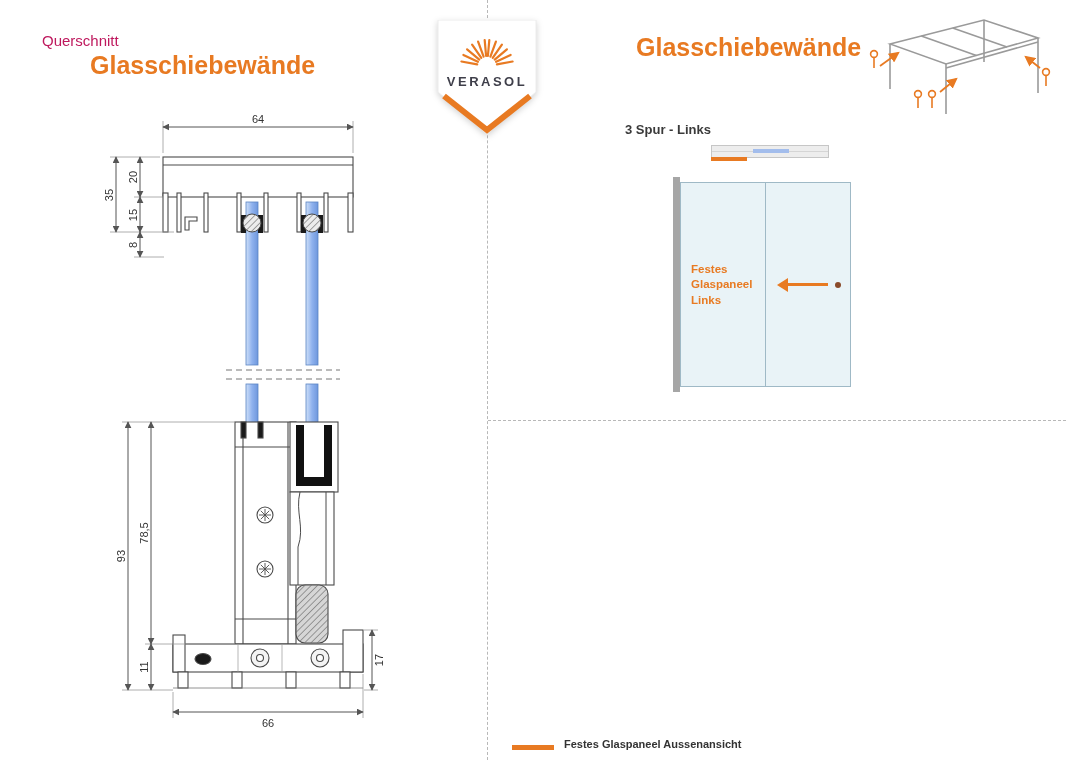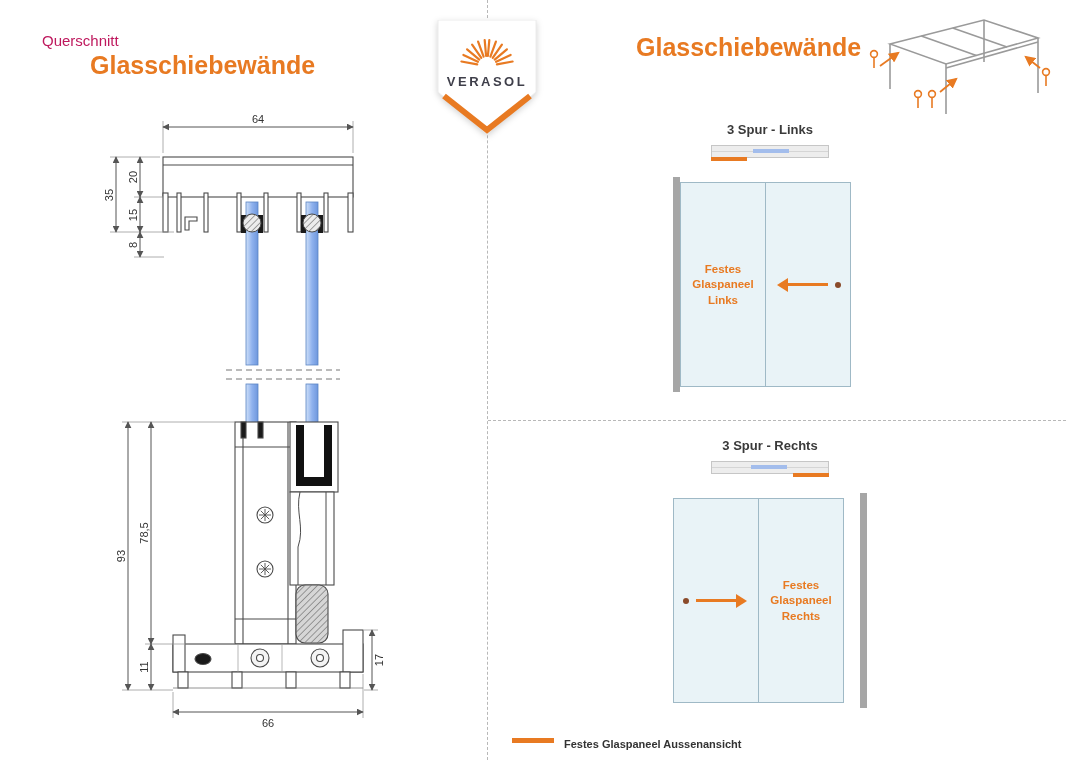--- a/index.html
+++ b/index.html
@@ -15,41 +15,41 @@
 
   .logo-wrap{position:absolute;left:424px;top:0;width:126px;height:120px;z-index:3;margin-top:20px;}
   .logo-wrap svg{filter:drop-shadow(0 2px 3px rgba(0,0,0,0.18));}
   .logo-text{font-family:"Liberation Sans",sans-serif;font-size:13px;font-weight:600;letter-spacing:2.5px;fill:#3f3f4a;}
 
   .pergola-wrap{position:absolute;left:862px;top:6px;width:190px;height:112px;z-index:2;}
 
   .cross-wrap{position:absolute;left:38px;top:107px;width:420px;height:630px;z-index:2;}
   .cross-wrap text{font-family:"Liberation Sans",sans-serif;font-size:11px;fill:#333;}
 
-  .config{position:absolute;width:290px;text-align:center;z-index:2;}
+  .config{position:absolute;width:290px;text-align:left;z-index:2;}
   .config h3{margin:0 0 4px 0;font-size:13px;font-weight:bold;color:#3a3a3a;}
   .track{position:relative;width:118px;height:20px;margin:6px auto 14px auto;}
   .track-bar{position:absolute;left:0;top:2px;width:116px;height:11px;background:#ededed;border:1px solid #c6c6c6;}
   .track-bar::after{content:"";position:absolute;left:0;right:0;top:5px;border-top:1px solid #d5d5d5;}
   .seg{position:absolute;height:4px;width:36px;}
   .seg.blue{background:#a3bdec;}
   .seg.orange{background:#E87A22;}
 
   .panels{position:relative;width:178px;height:215px;margin:0 auto;padding-left:16px;}
   .wall{position:absolute;top:0;width:7px;height:215px;background:#a6a6a6;}
   .glass-panel{position:absolute;top:5px;width:86px;height:205px;background:#e9f3f7;border:1px solid #9fb9c6;box-sizing:border-box;}
   .panel-label{position:absolute;top:50%;left:0;right:0;transform:translateY(-50%);color:#E87A22;font-weight:bold;font-size:11.5px;line-height:1.35;padding:0 10px;}
   .cfg-arrow{position:absolute;top:50%;height:3px;width:40px;background:#E87A22;margin-top:-1.5px;}
   .cfg-arrow.left{left:22px;}
   .cfg-arrow.left::before{content:"";position:absolute;left:-11px;top:50%;margin-top:-7px;border-top:7px solid transparent;border-bottom:7px solid transparent;border-right:11px solid #E87A22;}
   .cfg-arrow.right{right:22px;}
   .cfg-arrow.right::after{content:"";position:absolute;right:-11px;top:50%;margin-top:-7px;border-top:7px solid transparent;border-bottom:7px solid transparent;border-left:11px solid #E87A22;}
   .handle-dot{position:absolute;top:50%;width:6px;height:6px;margin-top:-3px;border-radius:50%;background:#8a4a2a;}
 
-  .legend{position:absolute;left:512px;top:738px;display:flex;align-items:flex-start;gap:10px;z-index:2;}
+  .legend{position:absolute;left:512px;top:738px;display:flex;align-items:flex-end;gap:10px;z-index:2;}
   .legend-line{width:42px;height:5px;background:#E87A22;display:inline-block;}
   .legend-text{font-size:11px;font-weight:bold;color:#333;}
 </style>
 </head>
 <body>
 
 <div class="page">
 
   <div class="v-divider"></div>
   <div class="h-divider"></div>
@@ -276,37 +276,19 @@
       <div class="glass-panel" style="left:7px;">
         <div class="panel-label">Festes Glaspaneel Links</div>
       </div>
       <div class="glass-panel" style="left:92px;">
         <span class="cfg-arrow left"></span>
         <span class="handle-dot" style="right:9px;"></span>
       </div>
     </div>
   </section>
 
-  <section class="config" style="left:625px;top:438px;">
-    <h3>3 Spur - Rechts</h3>
-    <div class="track">
-      <div class="track-bar"></div>
-      <div class="seg blue" style="right:42px;top:6px;"></div>
-      <div class="seg orange" style="right:0;top:14px;"></div>
-    </div>
-    <div class="panels">
-      <div class="wall" style="right:0;"></div>
-      <div class="glass-panel" style="left:0;">
-        <span class="cfg-arrow right"></span>
-        <span class="handle-dot" style="left:9px;"></span>
-      </div>
-      <div class="glass-panel" style="left:85px;">
-        <div class="panel-label">Festes Glaspaneel Rechts</div>
-      </div>
-    </div>
-  </section>
 
   <div class="legend">
     <span class="legend-line"></span>
     <span class="legend-text">Festes Glaspaneel Aussenansicht</span>
   </div>
 
 </div>
 
 </body></html>

